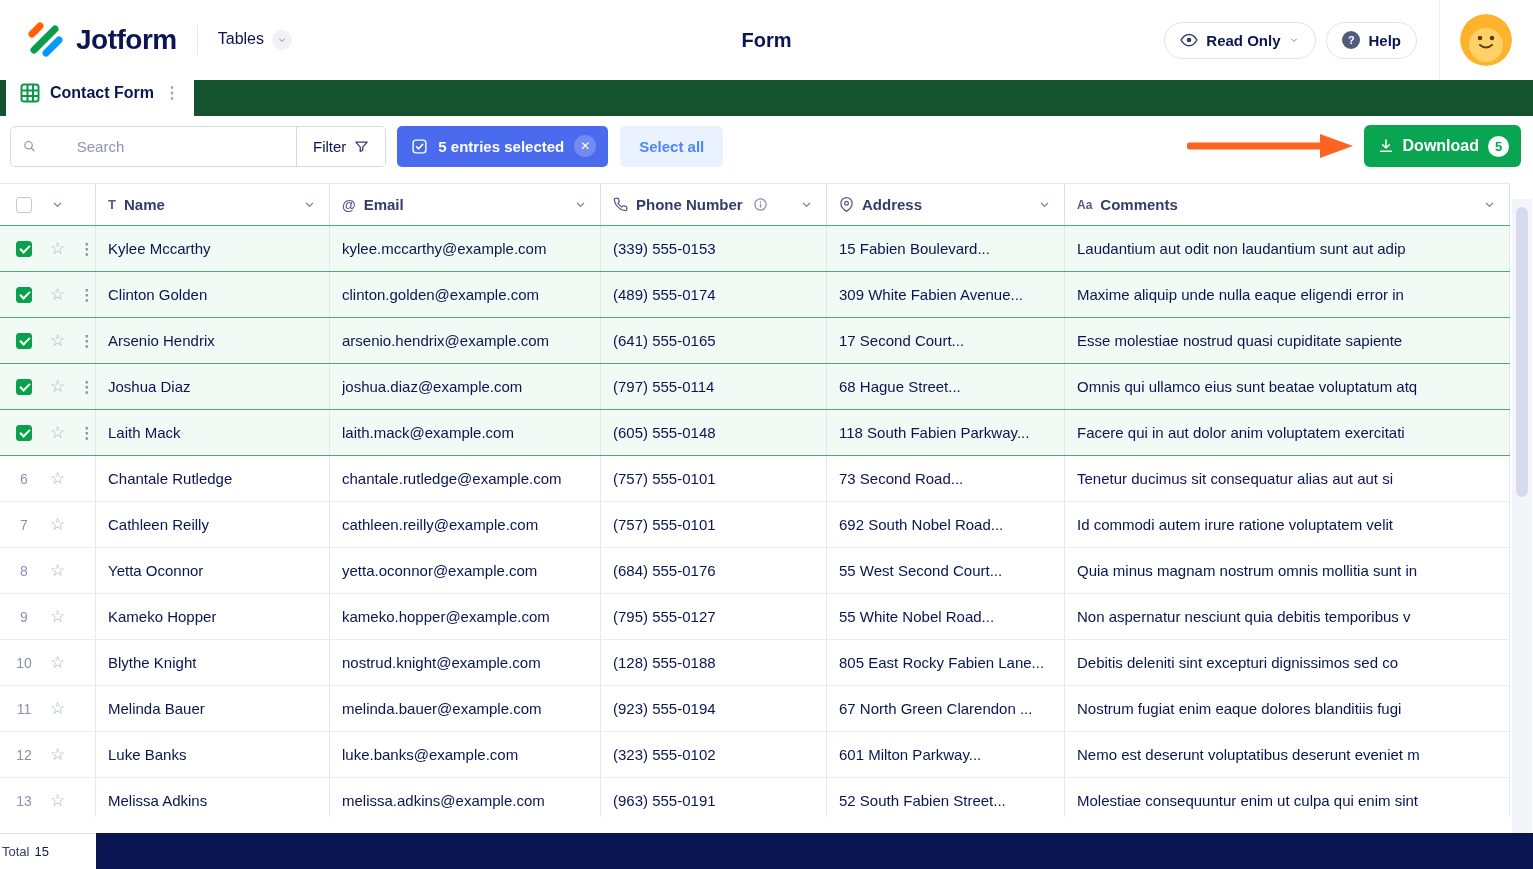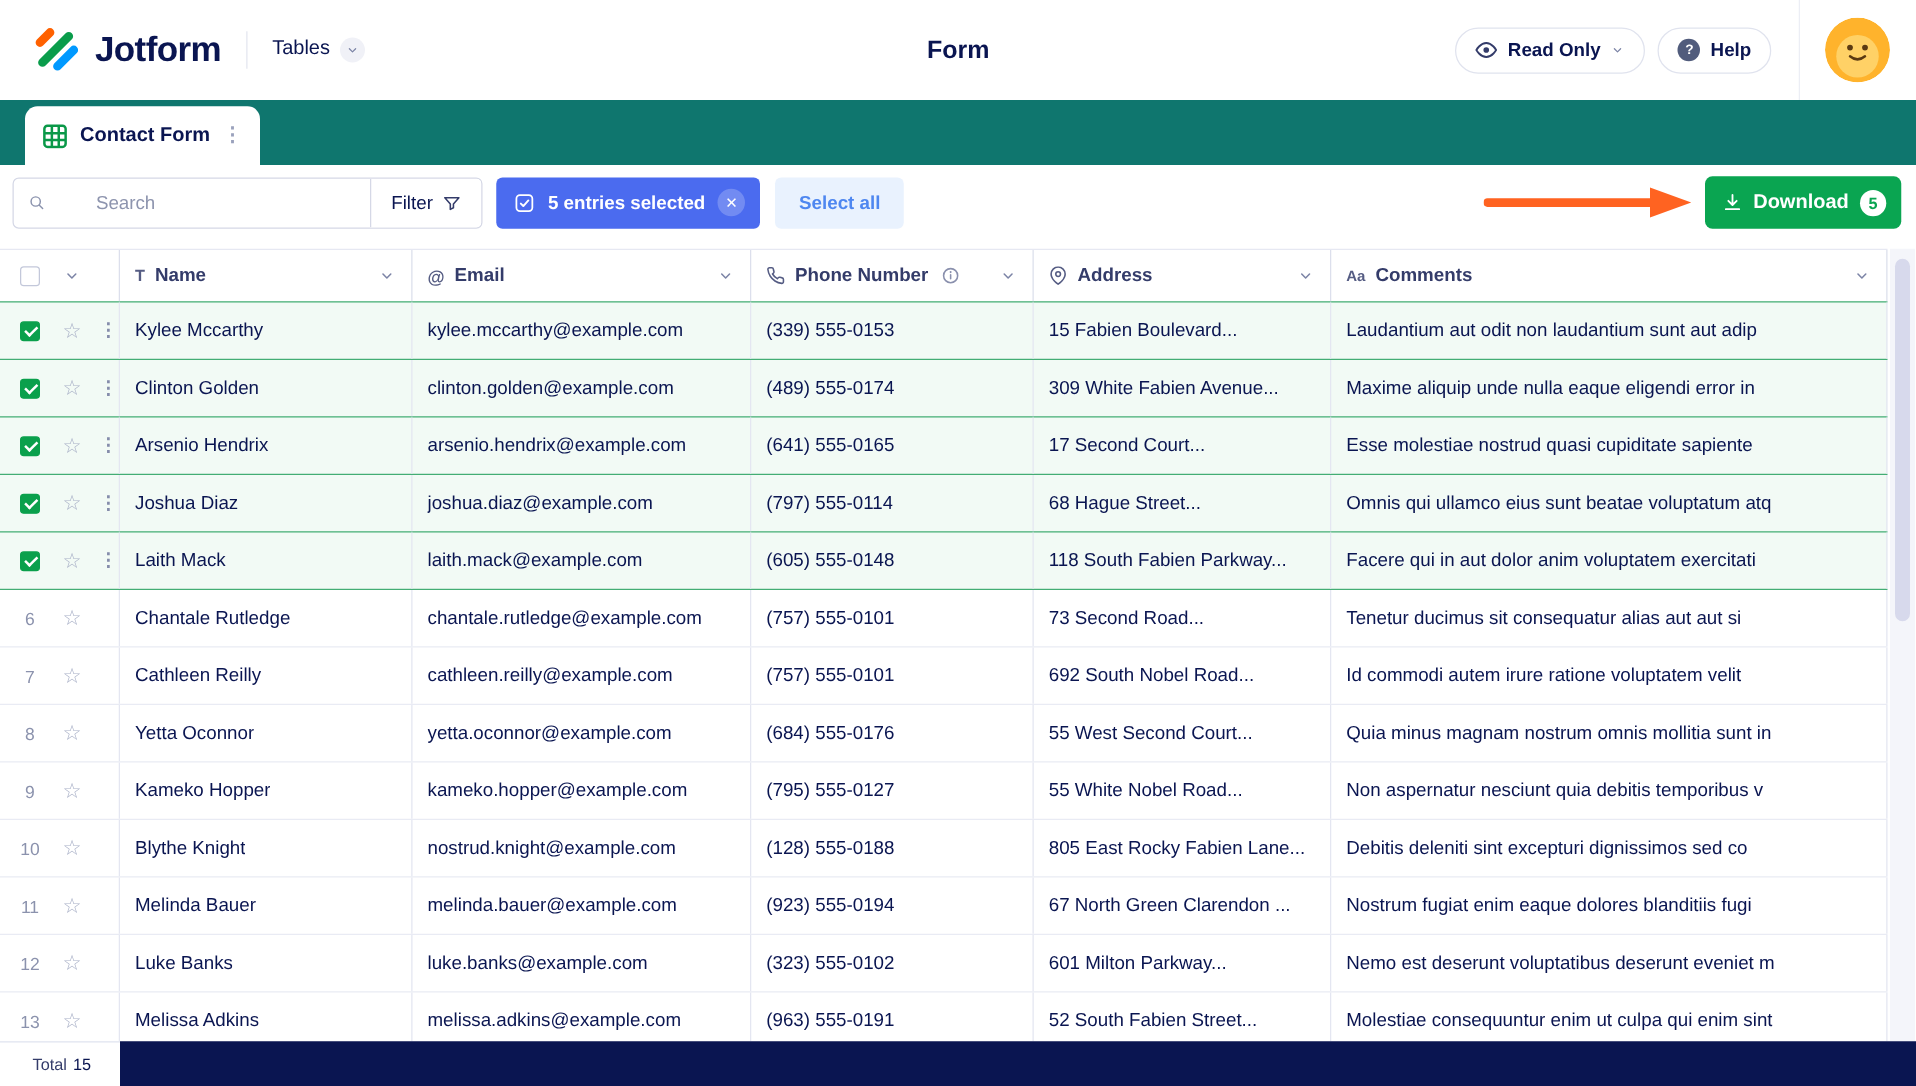--- a/index.html
+++ b/index.html
@@ -22,21 +22,21 @@
   .help-q{width:18px;height:18px;border-radius:50%;background:#515c7c;color:#fff;font-size:11px;font-weight:700;
     display:flex;align-items:center;justify-content:center;}
   .top-vdiv{width:1px;height:80px;background:#eceef5;margin-left:22px;}
   .avatar{width:52px;height:52px;border-radius:50%;margin:0 21px 0 20px;cursor:pointer;overflow:hidden;flex:none;}
 
   .chev{width:15px;height:15px;flex:none;}
   .chev path{fill:none;stroke:#7c84a6;stroke-width:2;stroke-linecap:round;stroke-linejoin:round;}
   .chev.small{width:12px;height:12px;}
 
   
-  .tabbar{height:52px;background:#0f766e;display:flex;align-items:flex-end;padding-left:20px;}
+  .tabbar{height:36px;background:#14532d;display:flex;align-items:flex-end;padding-left:6px;}
   .tab{height:47px;background:#fff;border-radius:10px 10px 0 0;display:flex;align-items:center;
     padding:0 14px;gap:10px;min-width:187px;cursor:pointer;}
   .tab-label{font-size:16px;font-weight:700;}
   .kebab{color:#9aa1bc;font-size:16px;font-weight:700;margin-left:auto;cursor:pointer;line-height:1;}
 
   
   .toolbar{height:60px;display:flex;align-items:center;padding:0 12px 0 10px;position:relative;background:#fff;}
   .search-group{display:flex;align-items:stretch;height:41px;border:1px solid #d5d8e6;border-radius:5px;overflow:hidden;background:#fff;}
   .search-box{display:flex;align-items:center;gap:9px;padding:0 12px;width:285px;}
   .search-box input{border:none;outline:none;font-size:15px;width:100%;color:#0a1551;font-family:inherit;margin-left:32px;}
@@ -87,21 +87,21 @@
     border-left:2px solid #fff;border-bottom:2px solid #fff;transform:rotate(-45deg);}
   .rownum{width:16px;text-align:center;font-size:14px;color:#8b92ad;flex:none;}
   .star{margin-left:18px;font-size:17px;color:#a9b0c7;line-height:1;cursor:pointer;flex:none;}
   .row-kebab{margin-left:14px;color:#858cab;font-size:15px;font-weight:700;line-height:1;cursor:pointer;flex:none;}
 
   
   .vscroll{position:absolute;right:1px;top:199px;width:20px;height:634px;background:#f4f5fa;}
   .vthumb{position:absolute;left:4px;top:8px;width:12px;height:290px;border-radius:6px;background:#d7d9ec;cursor:pointer;}
   .pagefooter{position:absolute;left:0;bottom:0;width:1533px;height:36px;display:flex;}
   .total{width:96px;background:#fff;border-top:1px solid #e0e3ef;display:flex;align-items:center;gap:5px;
-    padding-left:26px;font-size:13px;color:#343c6a;}
+    padding-left:2px;font-size:13px;color:#343c6a;}
   .total b{font-weight:400;color:#0a1551;}
   .footer-dark{flex:1;background:#0a1551;}
 </style>
 </head>
 <body>
 
 <header class="topbar">
   <div class="logo">
     <svg width="40" height="40" viewBox="0 0 40 40">
       <path d="M6 14 L14 6" stroke="#ff6100" stroke-width="7" stroke-linecap="round" fill="none"></path>

